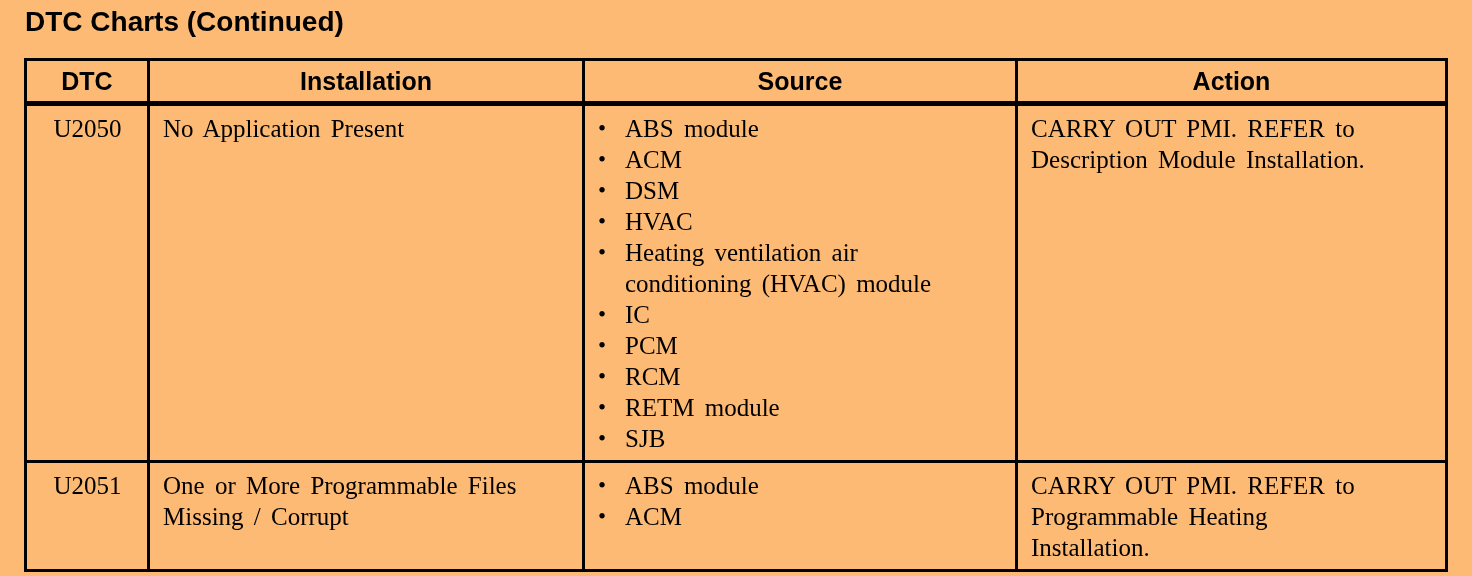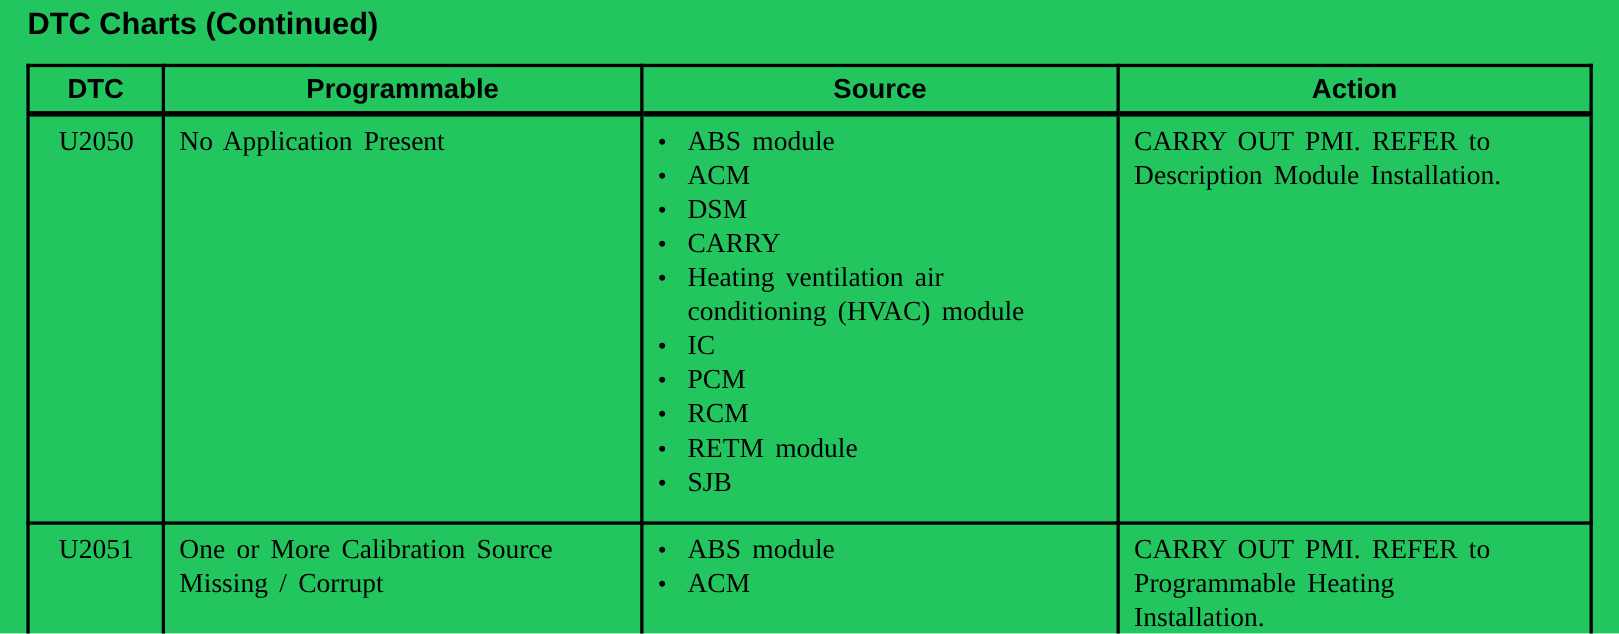--- a/index.html
+++ b/index.html
@@ -9,21 +9,21 @@
     width: 1472px;
     height: 576px;
     overflow: hidden;
     font-family: "Liberation Serif", serif;
     color: #000000;
   }
   .page {
     position: relative;
     width: 1472px;
     height: 576px;
-    background: #22c55e;
+    background: #fdba74;
   }
   .title {
     position: absolute;
     left: 25px;
     top: 6px;
     margin: 0;
     font-family: "Liberation Sans", sans-serif;
     font-weight: bold;
     font-size: 28px;
     letter-spacing: 0px;
@@ -53,21 +53,21 @@
     vertical-align: middle;
     padding: 4px 6px;
     height: 32px;
   }
   table.dtc-table td {
     border: 3px solid #000000;
     vertical-align: top;
     font-size: 25px;
     line-height: 31px;
     word-spacing: 4px;
-    padding: 7px 12px 20px 13px;
+    padding: 7px 12px 6px 13px;
   }
   tr.row-u2050 td { height: 335px; }
   tr.row-u2051 td { height: 89px; }
 
   td.cell-dtc {
     text-align: center;
     padding-left: 4px;
     padding-right: 4px;
   }
   .line { display: block; }
@@ -93,21 +93,21 @@
   <table class="dtc-table">
     <colgroup>
       <col class="col-dtc">
       <col class="col-desc">
       <col class="col-src">
       <col class="col-act">
     </colgroup>
     <thead>
       <tr>
         <th>DTC</th>
-        <th>Programmable</th>
+        <th>Installation</th>
         <th>Source</th>
         <th>Action</th>
       </tr>
     </thead>
     <tbody>
 
       <tr class="row-u2050">
         <td class="cell-dtc">
           <span class="line">U2050</span>
         </td>
@@ -129,21 +129,21 @@
           </div>
           <div class="src-item">
             <span class="bullet">•</span>
             <span class="src-text">
               <span class="line">DSM</span>
             </span>
           </div>
           <div class="src-item">
             <span class="bullet">•</span>
             <span class="src-text">
-              <span class="line">CARRY</span>
+              <span class="line">HVAC</span>
             </span>
           </div>
           <div class="src-item">
             <span class="bullet">•</span>
             <span class="src-text">
               <span class="line">Heating ventilation air</span>
               <span class="line">conditioning (HVAC) module</span>
             </span>
           </div>
           <div class="src-item">
@@ -181,21 +181,21 @@
           <span class="line">CARRY OUT PMI. REFER to</span>
           <span class="line">Description Module Installation.</span>
         </td>
       </tr>
 
       <tr class="row-u2051">
         <td class="cell-dtc">
           <span class="line">U2051</span>
         </td>
         <td class="cell-desc">
-          <span class="line">One or More Calibration Source</span>
+          <span class="line">One or More Programmable Files</span>
           <span class="line">Missing / Corrupt</span>
         </td>
         <td class="cell-src">
           <div class="src-item">
             <span class="bullet">•</span>
             <span class="src-text">
               <span class="line">ABS module</span>
             </span>
           </div>
           <div class="src-item">

